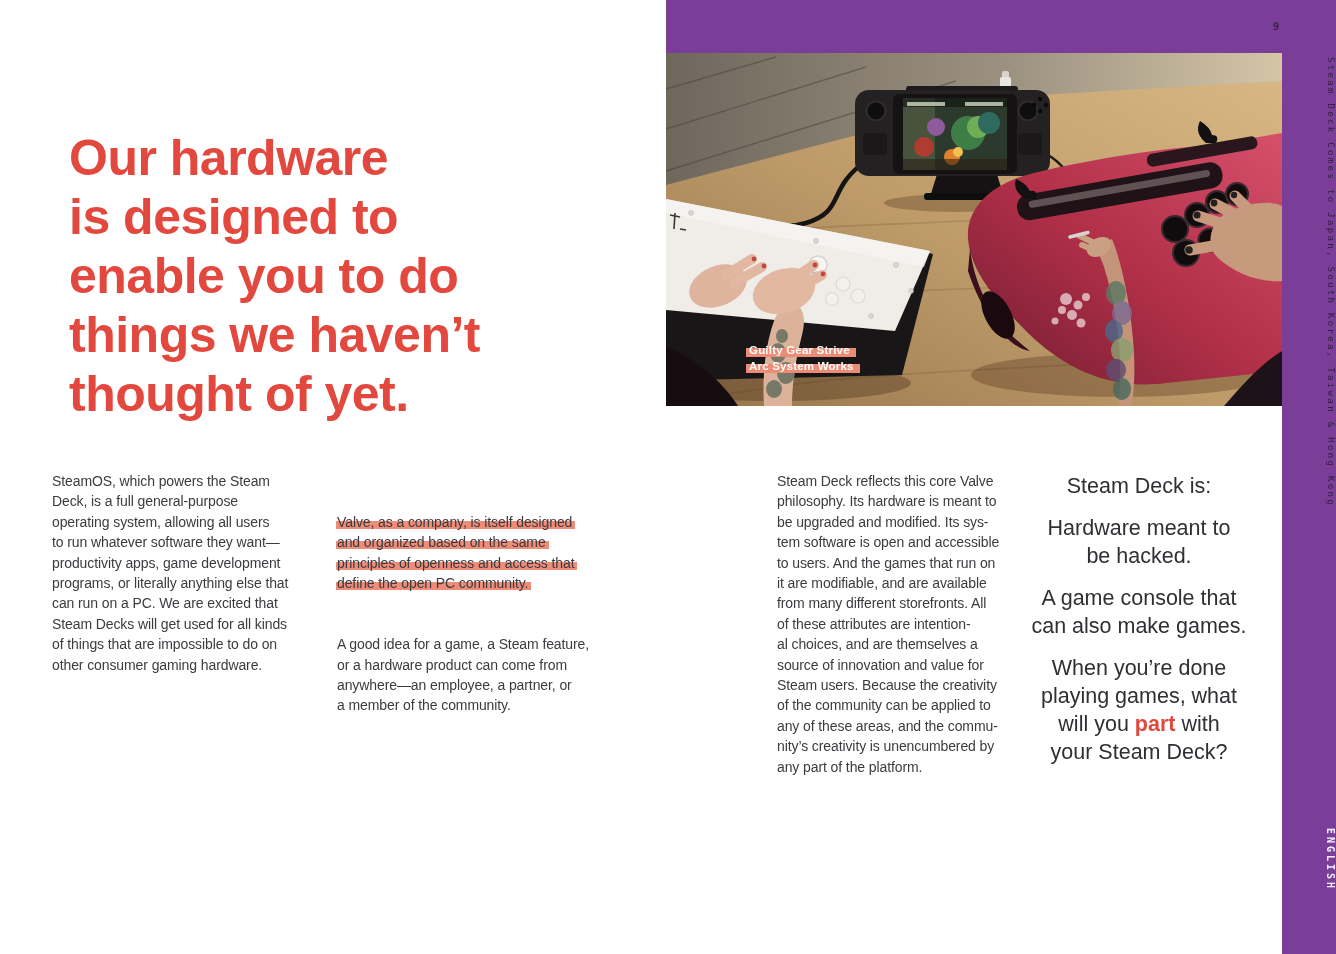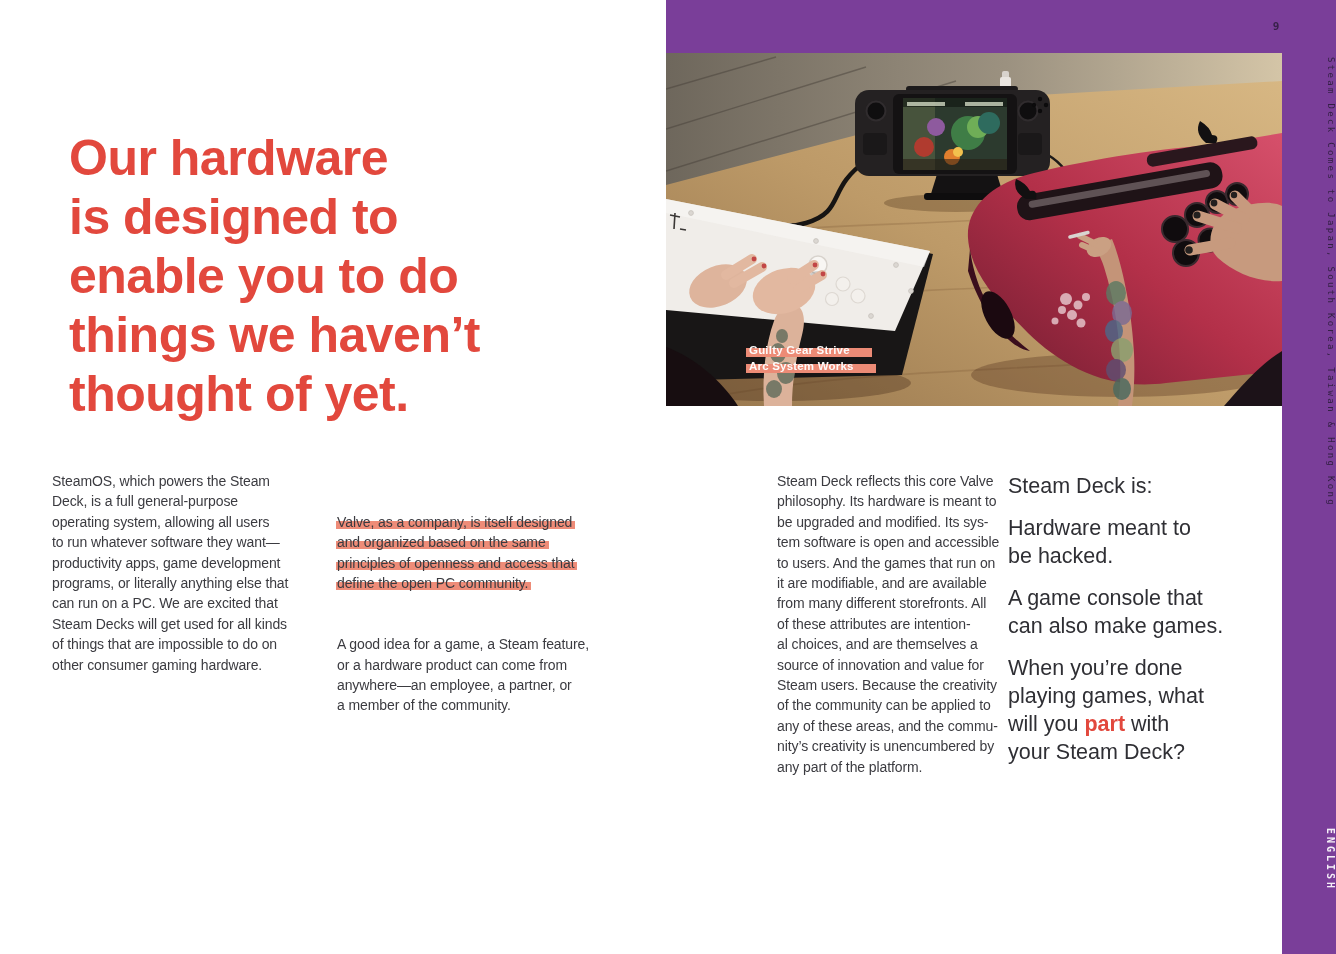--- a/index.html
+++ b/index.html
@@ -11,21 +11,21 @@
             font-size:50px;line-height:59px;font-weight:700;letter-spacing:-0.5px;
             color:#e2483d;}
   .bodycol{position:absolute;top:471px;white-space:pre;
            font-size:14px;line-height:20.4px;letter-spacing:-0.1px;color:#3b3b40;}
   .col1{left:52px;}
   .col2{left:337px;}
   .col3{left:745px;margin-left:32px;}
   .hl-line{background:linear-gradient(to bottom,transparent 44%,#ee8c78 44%,#ee8c78 96%,transparent 96%);
            padding:0 3px 0 1px;margin-left:-1px;}
   .col4{position:absolute;left:1008px;top:472px;width:262px;color:#2f2f34;}
-  .col4 p{margin:0 0 14px 0;white-space:pre-line;font-size:21.5px;line-height:28px;font-weight:400;}
+  .col4 p{margin:0 0 14px 0;white-space:pre-line;font-size:21.5px;line-height:28px;font-weight:400;text-align:center;}
   .make{color:#e2483d;font-weight:700;}
 
   
   .purple-header{position:absolute;left:666px;top:0;width:670px;height:53px;background:#7a3e99;}
   .purple-strip{position:absolute;left:1282px;top:0;width:54px;height:954px;background:#7a3e99;}
   .page-number{position:absolute;left:1266px;top:20px;width:20px;text-align:center;
                font-family:"DejaVu Sans Mono",monospace;font-size:11px;font-weight:700;color:#38214a;}
   .spine-text{position:absolute;left:0;top:57px;width:54px;text-align:left;
               writing-mode:vertical-rl;margin:0 auto;
               font-family:"DejaVu Sans Mono",monospace;font-size:9px;letter-spacing:0.26em;
@@ -33,21 +33,21 @@
   .english{position:absolute;left:0;top:828px;width:54px;writing-mode:vertical-rl;
            font-family:"DejaVu Sans Mono",monospace;font-size:10px;font-weight:700;
            letter-spacing:0.3em;color:#f4eef7;display:flex;justify-content:center;}
 
   
   .photo{position:absolute;left:666px;top:53px;width:616px;height:353px;overflow:hidden;background:#b99succ;}
   .photo svg{display:block;}
   .caption{position:absolute;left:80px;top:290px;font-size:11.5px;line-height:15.5px;
            font-weight:700;letter-spacing:0.2px;}
   .cap-line{color:#fdfbfa;background:linear-gradient(to bottom,transparent 32%,#ec8b76 32%);
-            padding:0 22px 1px 3px;}
+            padding:0 6px 1px 3px;}
 </style>
 </head>
 <body>
 
 <div class="page">
 
   <h1 class="headline">Our hardware
 is designed to
 enable you to do
 things we haven’t

